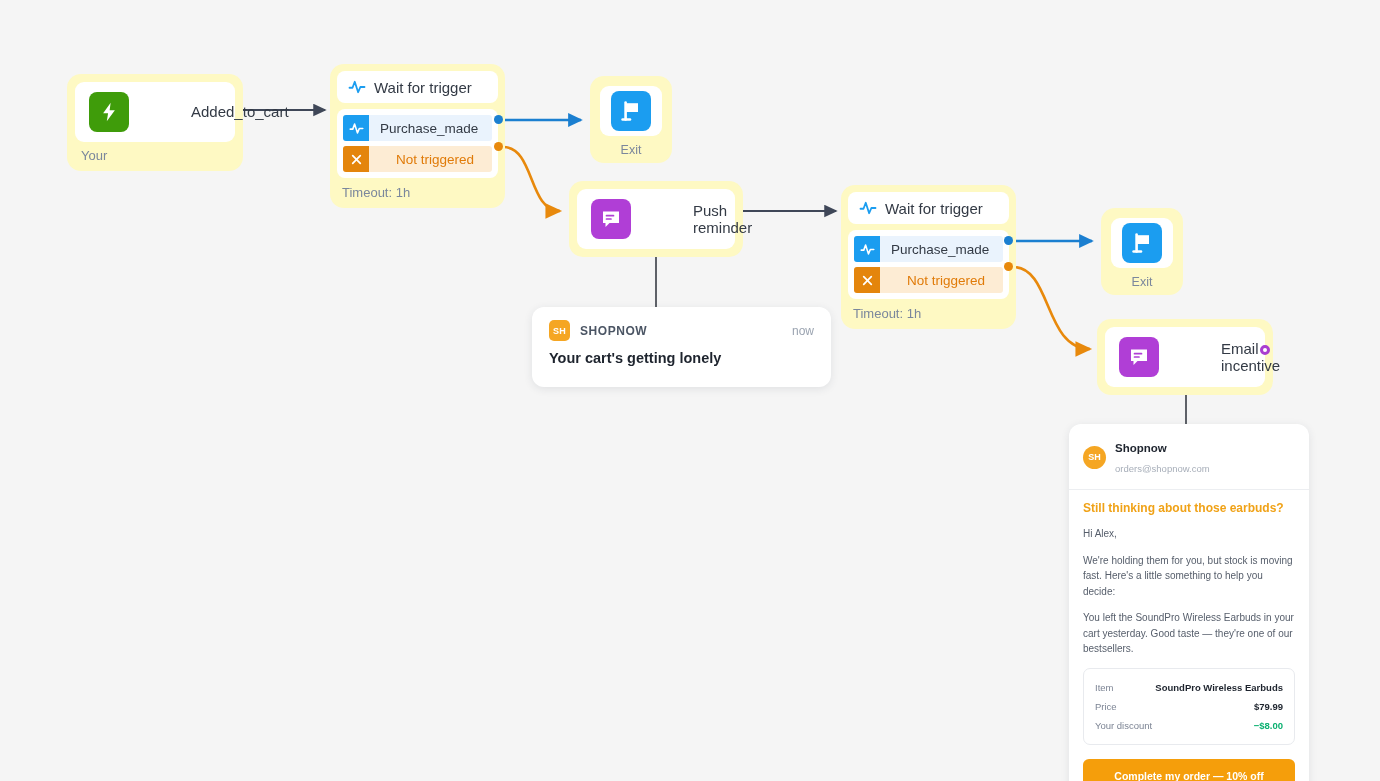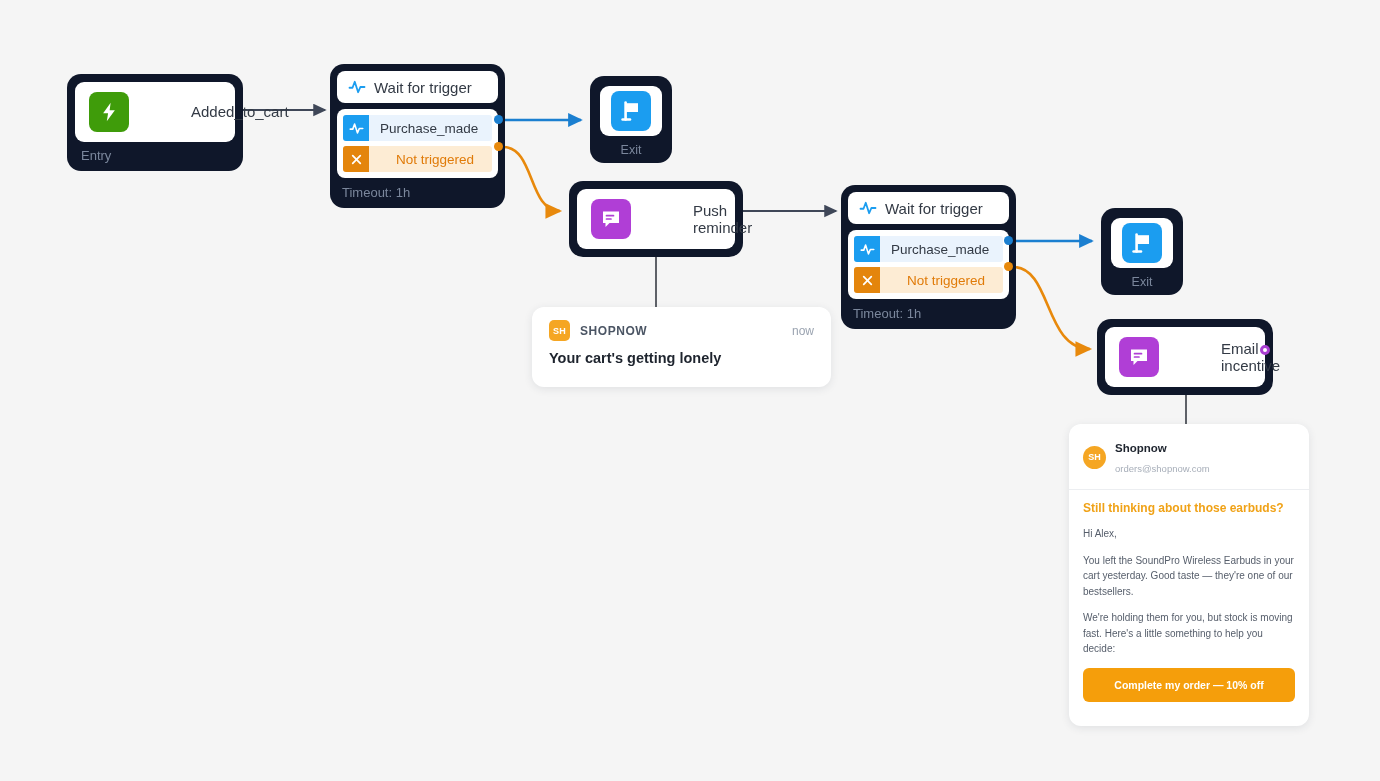--- a/index.html
+++ b/index.html
@@ -29,21 +29,21 @@
     left: 0; top: 0;
     width: 1380px;
     height: 781px;
     pointer-events: none;
     z-index: 1;
   }
 
   
   .node {
     position: absolute;
-    background: #0f172a;
+    background: #fef9c3;
     border-radius: 14px;
     padding: 8px;
     box-sizing: border-box;
     z-index: 3;
   }
   .node-inner {
     background: #ffffff;
     border-radius: 9px;
     box-sizing: border-box;
   }
@@ -342,21 +342,21 @@
 
   <div class="node action-node" style="left:67px; top:74px; width:176px;">
     <div class="node-inner">
       <span class="icon-tile icon-green">
         <svg width="22" height="22" viewBox="0 0 24 24" aria-hidden="true">
           <path d="M13.8 2 L5.6 13.4 H11 L9.6 22 L18.4 10.2 H12.7 Z" fill="#ffffff"></path>
         </svg>
       </span>
       <span class="action-label">Added_to_cart</span>
     </div>
-    <div class="node-caption">Entry</div>
+    <div class="node-caption">Your</div>
   </div>
 
   <div class="node wait-node" style="left:330px; top:64px; width:175px;">
     <div class="wait-header">
       <span class="wave-mini">
         <svg width="18" height="18" viewBox="0 0 24 24" aria-hidden="true">
           <path d="M2 13 H6 L9 5 L13.5 19 L16.5 12 H22" fill="none" stroke="#1b9df0" stroke-width="2.4" stroke-linecap="round" stroke-linejoin="round"></path>
         </svg>
       </span>
       <span class="wait-header-label">Wait for trigger</span>
@@ -481,22 +481,36 @@
     <div class="email-head">
       <span class="email-avatar">SH</span>
       <span class="email-sender-wrap">
         <span class="email-sender">Shopnow</span><br>
         <span class="email-address">orders@shopnow.com</span>
       </span>
     </div>
     <div class="email-body">
       <div class="email-subject">Still thinking about those earbuds?</div>
       <p class="email-p">Hi Alex,</p>
+      <p class="email-p">We're holding them for you, but stock is moving fast. Here's a little something to help you decide:</p>
       <p class="email-p">You left the SoundPro Wireless Earbuds in your cart yesterday. Good taste — they're one of our bestsellers.</p>
-      <p class="email-p">We're holding them for you, but stock is moving fast. Here's a little something to help you decide:</p>
-
+
+      <div class="offer-box">
+        <div class="offer-row">
+          <span class="offer-k">Item</span>
+          <span class="offer-v">SoundPro Wireless Earbuds</span>
+        </div>
+        <div class="offer-row">
+          <span class="offer-k">Price</span>
+          <span class="offer-v">$79.99</span>
+        </div>
+        <div class="offer-row">
+          <span class="offer-k">Your discount</span>
+          <span class="offer-v discount">−$8.00</span>
+        </div>
+      </div>
 
       <button class="cta">Complete my order — 10% off</button>
 
     </div>
   </div>
 
 </div>
 
 </body></html>

